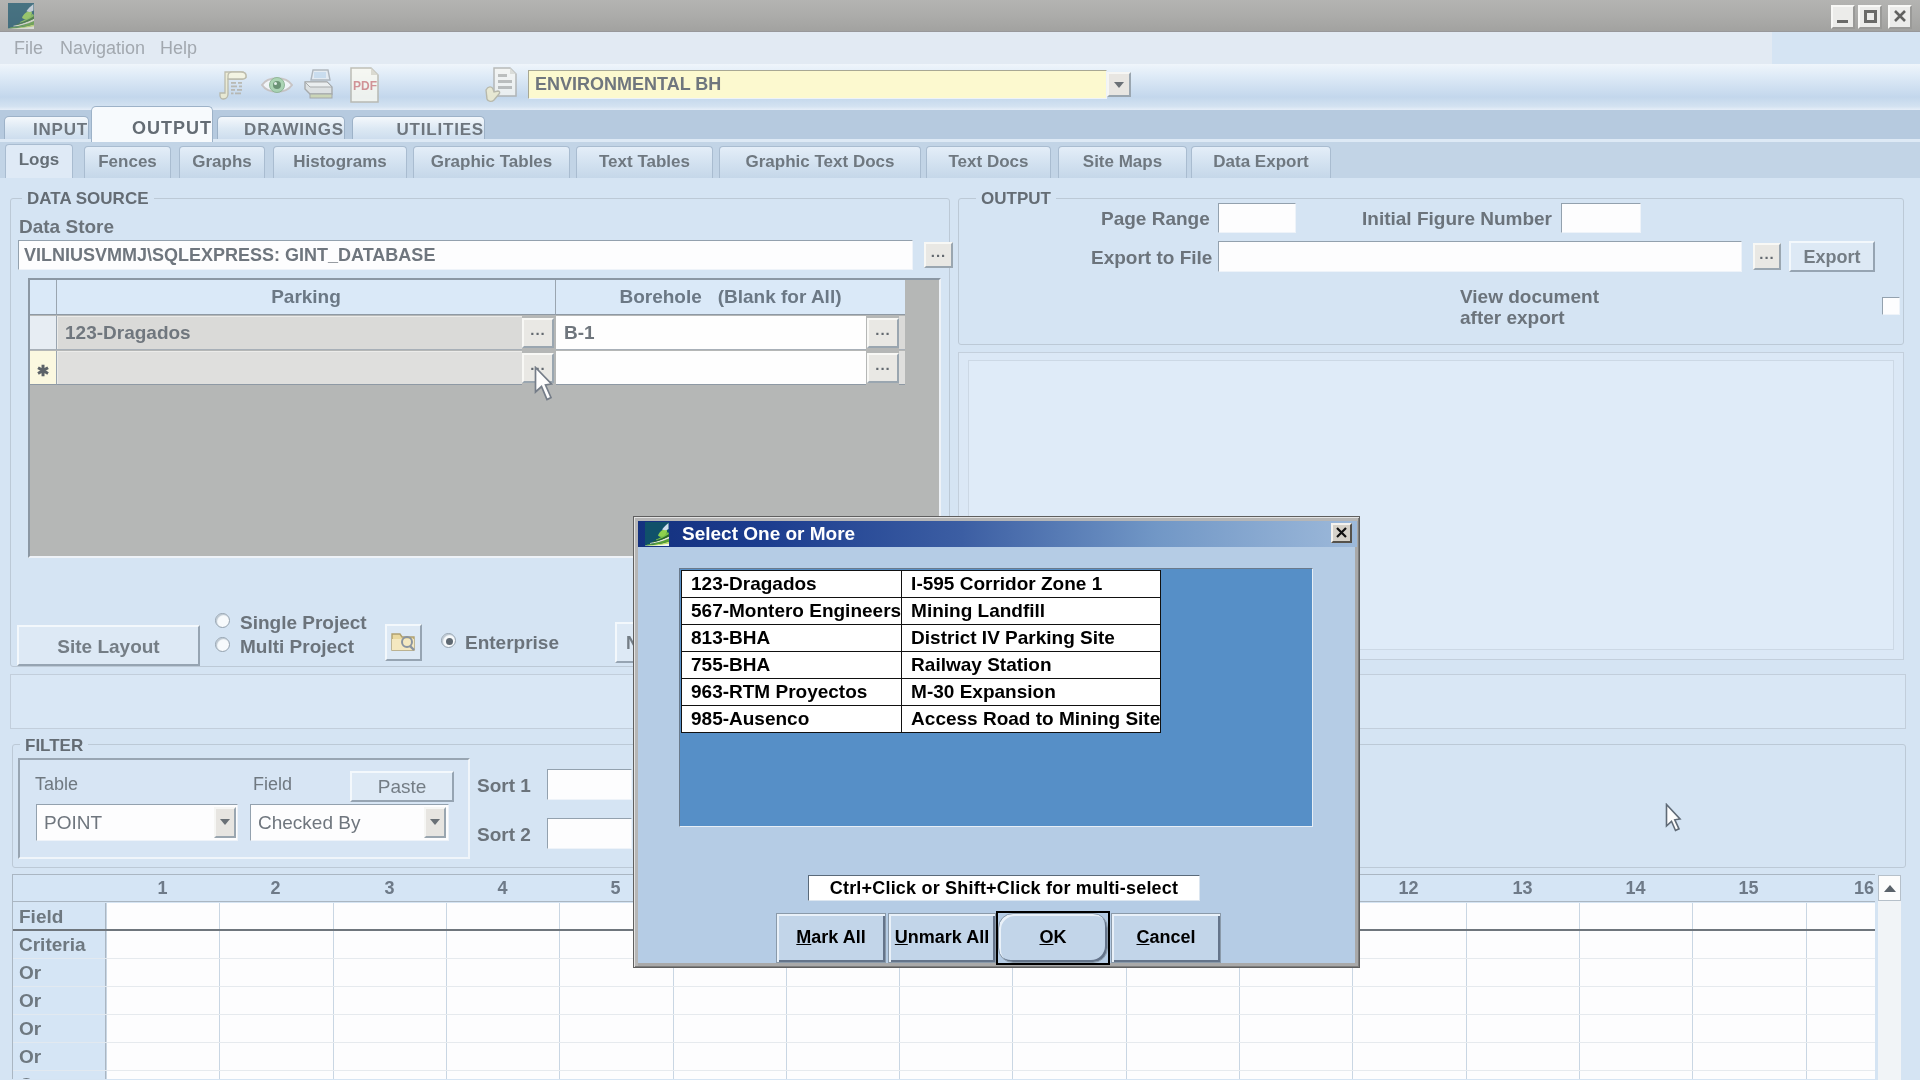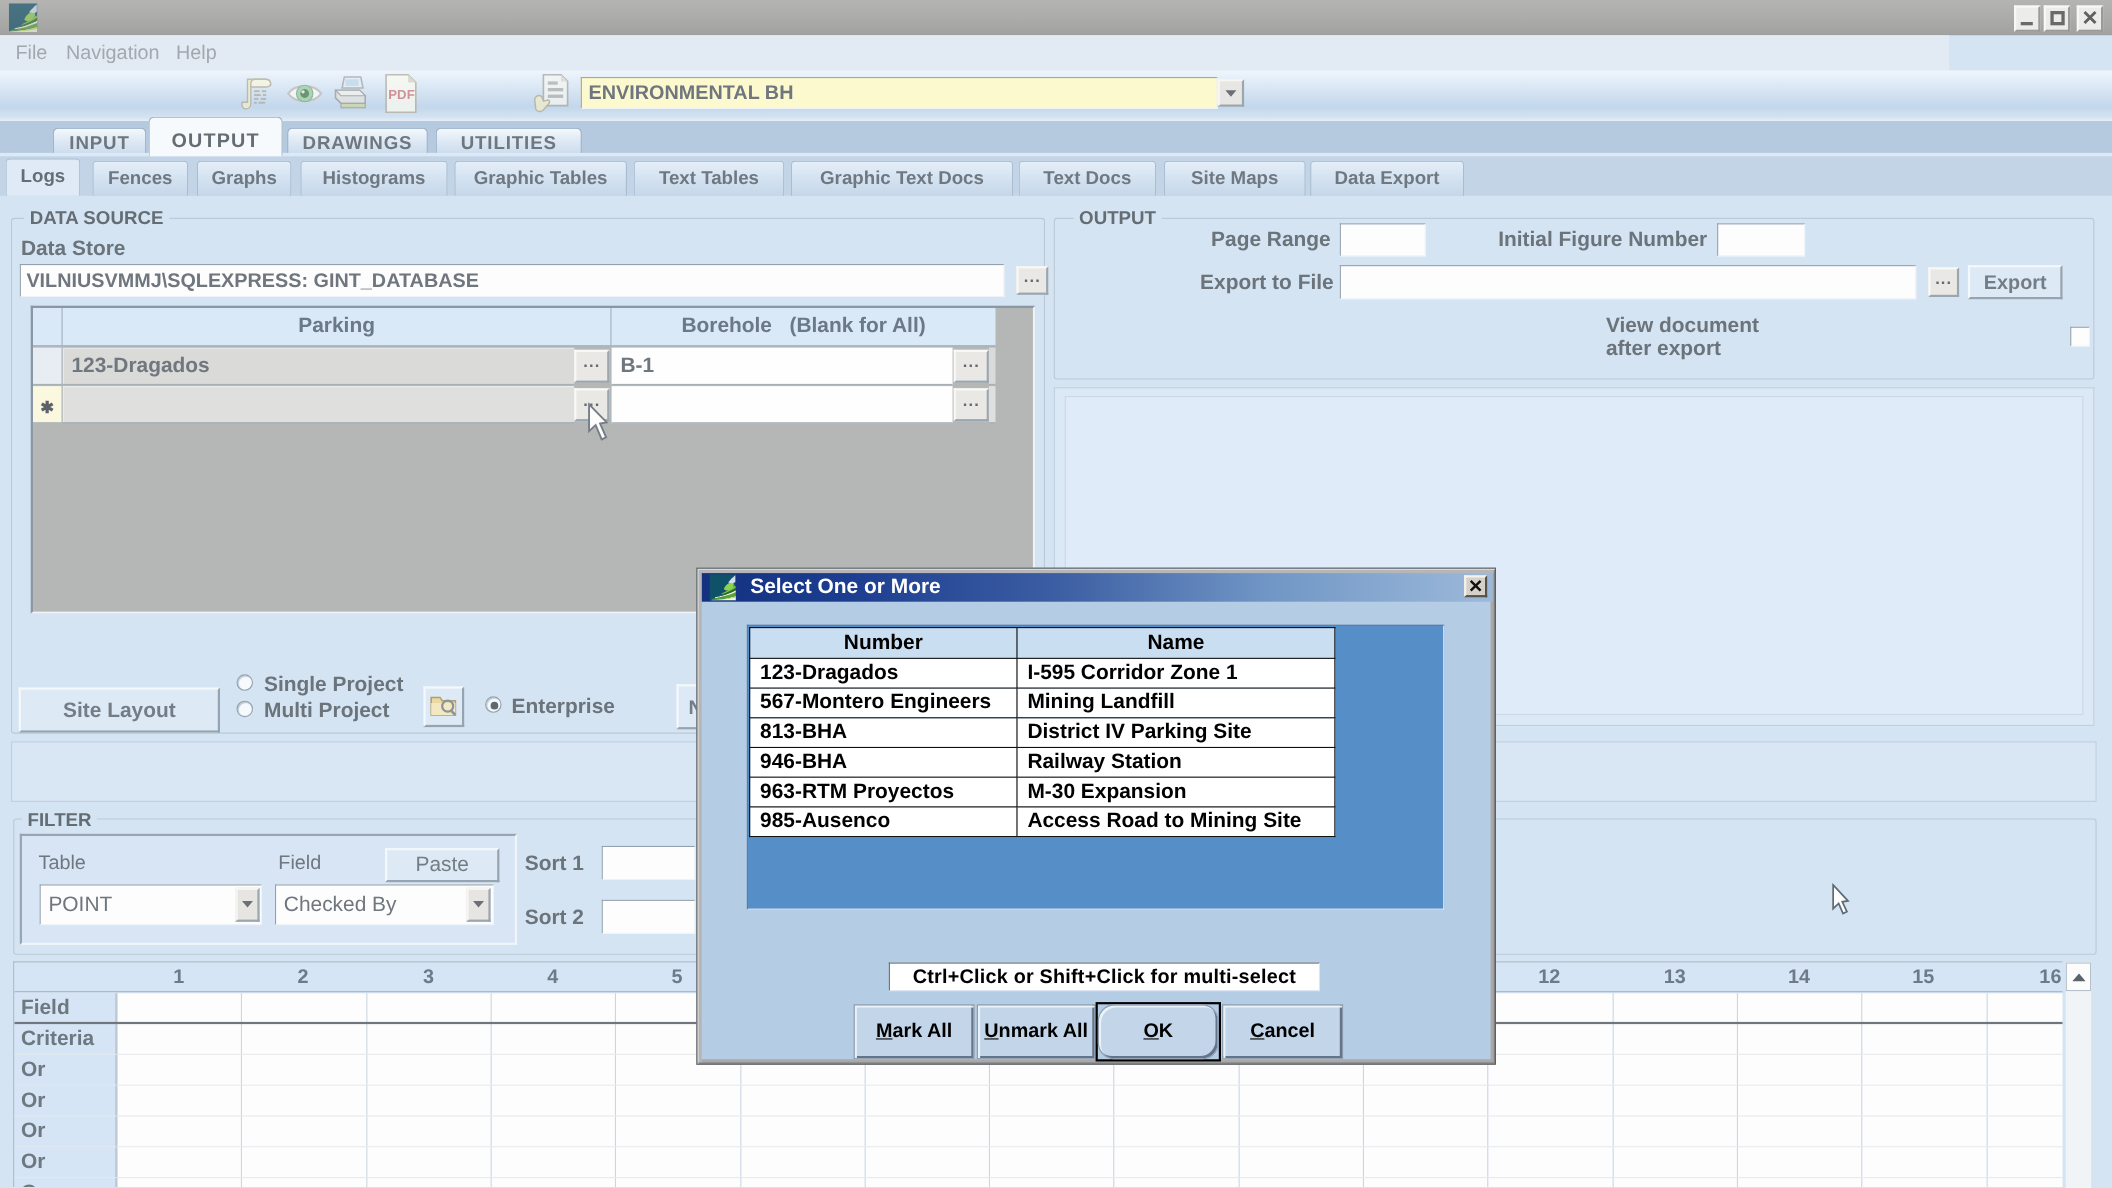--- a/index.html
+++ b/index.html
@@ -21,21 +21,21 @@
 .menuitem { top:6px; font-size:18px; font-weight:normal; color:#a2a8af; }
 
 
 #toolbar { left:0; top:64px; width:1920px; height:46px;
   background:linear-gradient(180deg,#eff5fb 0%,#dfebf7 25%,#c3d7ec 72%,#d3e2f1 92%,#e6eef8 100%); }
 
 
 #maintabs { left:0; top:110px; width:1920px; height:32px; background:#b6cadf; }
 .mtab { top:6px; height:26px; background:linear-gradient(180deg,#f4f8fc 0%,#dde9f4 45%,#c9daec 100%);
   border:1px solid #9db2c8; border-bottom:none; border-radius:5px 5px 0 0;
-  color:#6e767e; font-size:17px; text-align:center; line-height:25px; letter-spacing:0.8px;margin-left:44px; }
+  color:#6e767e; font-size:17px; text-align:right; line-height:25px; letter-spacing:0.8px; }
 .mtab.active { top:-4px; height:36px; background:#f7fafd; line-height:42px; color:#646c74; z-index:2; font-size:18px; letter-spacing:1px; }
 #subtabs { left:0; top:142px; width:1920px; height:36px; background:#c2d4e6; }
 .stab { top:4px; height:32px; background:linear-gradient(180deg,#e4eef8 0%,#d2e1f0 55%,#c5d7e9 100%);
   border:1px solid #a9bcd0; border-bottom:none; border-radius:4px 4px 0 0;
   color:#6f7880; font-size:17px; text-align:center; line-height:30px; }
 .stab.active { top:2px; height:34px; background:#dfeaf6; color:#656e76; z-index:2; }
 
 
 .groupbox { border:1px solid #bcc9d6; border-radius:3px; }
 .grouplabel { font-size:17px; color:#646c74; background:#d5e4f3; padding:0 5px; }
@@ -358,38 +358,34 @@
     <div class="abs" style="left:693px; top:2px; width:21px; height:20px; background:#d5d1c9;
       border-top:2px solid #f4f2ee; border-left:2px solid #f4f2ee; border-right:2px solid #55514b; border-bottom:2px solid #55514b;
       color:#000;"><svg width="17" height="16" viewBox="0 0 17 16">
           <path d="M4,3 L13,12 M13,3 L4,12" stroke="#111" stroke-width="2.2"></path>
         </svg></div>
   </div>
   <div class="abs" style="left:45px; top:51px; width:634px; height:259px; background:#568fc7;
     border-top:1px solid #6a7a8c; border-left:1px solid #6a7a8c; border-bottom:1px solid #e6eef6; border-right:1px solid #e6eef6;"></div>
   <table class="dtbl abs" style="left:47px; top:53px;">
     <tbody>
-        <tr>
-          <th style="width:243px;">Number</th>
-          <th style="width:289px;">Name</th>
-        </tr>
     <tr>
           <td>123-Dragados</td>
           <td>I-595 Corridor Zone 1</td>
         </tr>
     <tr>
           <td>567-Montero Engineers</td>
           <td>Mining Landfill</td>
         </tr>
     <tr>
           <td>813-BHA</td>
           <td>District IV Parking Site</td>
         </tr>
     <tr>
-          <td>946-BHA</td>
+          <td>755-BHA</td>
           <td>Railway Station</td>
         </tr>
     <tr>
           <td>963-RTM Proyectos</td>
           <td>M-30 Expansion</td>
         </tr>
     <tr>
           <td>985-Ausenco</td>
           <td>Access Road to Mining Site</td>
         </tr>

